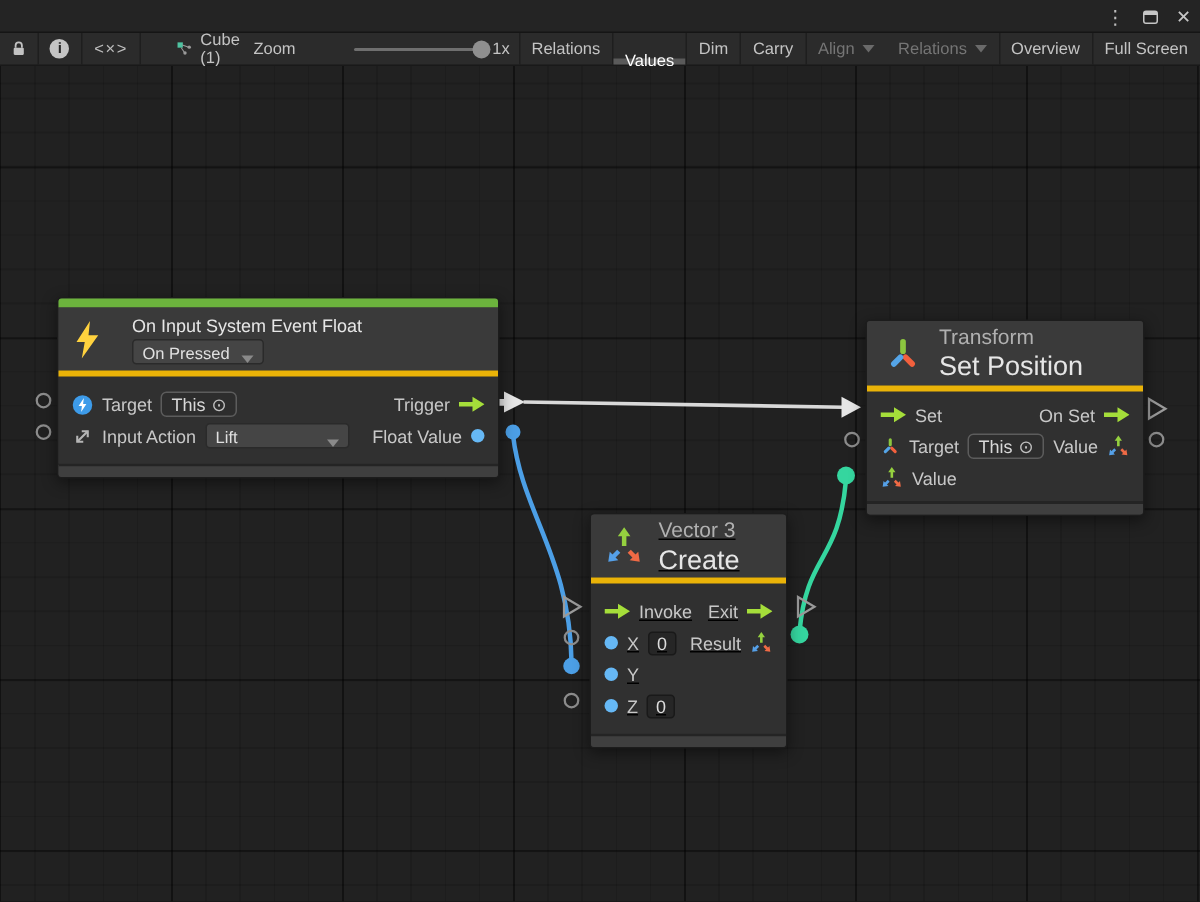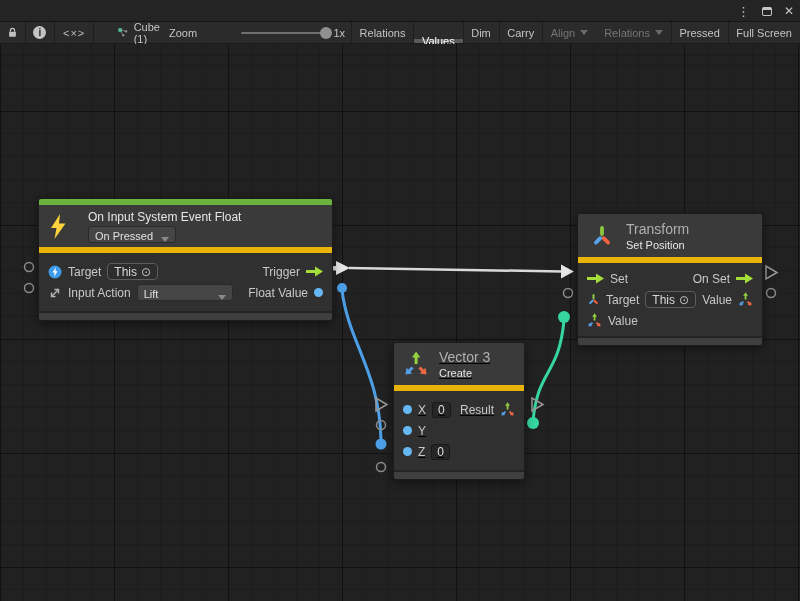--- a/index.html
+++ b/index.html
@@ -51,23 +51,23 @@
 
   .wires { position:absolute; left:0; top:0; width:800px; height:601px; z-index:1; }
 
   
   .node { position:absolute; z-index:2; border:1px solid #1C1C1C; border-radius:3px;
           background:#303030; box-shadow:0 3px 10px rgba(0,0,0,0.45); }
   .node-topbar { height:6px; background:#6CB33D; border-radius:2px 2px 0 0; }
   .node-header { background:#3A3A3A; display:flex; align-items:center; padding:0 10px; gap:13px; }
   .hdr-text { display:flex; flex-direction:column; justify-content:center; }
   .node-cat { font-size:14px; color:#B0B0B0; margin-bottom:2px; }
-  .node-title { font-size:11px; color:#E6E6E6; white-space:nowrap; }
+  .node-title { font-size:18px; color:#E6E6E6; white-space:nowrap; }
   .node-title.sm { font-size:12px; }
-  .node-body { background:#303030; border-top:6px solid #eab308; padding:8px 0; }
+  .node-body { background:#303030; border-top:4px solid #eab308; padding:8px 0; }
   .nrow { height:21px; display:flex; align-items:center; padding:0 9px; gap:6px; }
   .rgt { margin-left:auto; display:flex; align-items:center; gap:6px; }
   .plabel { font-size:12px; color:#C8C8C8; white-space:nowrap; }
   .node-footer { height:9px; background:#3F3F3F; border-top:2px solid #242424; border-radius:0 0 2px 2px; }
 
   .pill { display:inline-flex; align-items:center; gap:4px; height:17px; padding:0 6px;
           background:#2D2D2D; border:1px solid #5C5C5C; border-radius:4px;
           font-size:12px; color:#D8D8D8; }
   .picker { font-size:12px; color:#C0C0C0; line-height:1; }
   .dd { display:inline-flex; align-items:flex-end; height:17px; padding:0 6px;
@@ -154,21 +154,21 @@
     <div class="tb-btn disabled">
       <span>Align</span>
         <span class="caret dim"></span>
     </div>
     <div class="tb-btn disabled">
       <span>Relations</span>
         <span class="caret dim"></span>
     </div>
     <div class="tb-sep"></div>
     <div class="tb-btn">
-        <span>Pressed</span>
+        <span>Overview</span>
       </div>
     <div class="tb-sep"></div>
     <div class="tb-btn">
         <span>Full Screen</span>
       </div>
   </div>
 
   <div class="graph"></div>
 
   <svg class="wires">
@@ -271,20 +271,34 @@
         <line x1="16.5" y1="16.5" x2="20.5" y2="20.5" stroke="#F06A45" stroke-width="3"></line>
         <polygon points="23.5,23.5 22.5,16.8 16.8,22.5" fill="#F06A45"></polygon>
       </svg>
       <div class="hdr-text">
         <span class="node-cat">Vector 3</span>
         <span class="node-title">Create</span>
       </div>
     </div>
     <div class="node-body">
       <div class="nrow">
+        <svg width="17" height="11" viewBox="0 0 17 11">
+          <rect x="0" y="4" width="10" height="3" fill="#A5DE3A"></rect>
+          <polygon points="9,0.5 17,5.5 9,10.5" fill="#A5DE3A"></polygon>
+        </svg>
+        <span class="plabel">Invoke</span>
+        <span class="rgt">
+          <span class="plabel">Exit</span>
+          <svg width="17" height="11" viewBox="0 0 17 11">
+            <rect x="0" y="4" width="10" height="3" fill="#A5DE3A"></rect>
+            <polygon points="9,0.5 17,5.5 9,10.5" fill="#A5DE3A"></polygon>
+          </svg>
+        </span>
+      </div>
+      <div class="nrow">
         <span class="dot"></span>
         <span class="plabel">X</span>
         <span class="valbox">
             <span>0</span>
           </span>
         <span class="rgt">
           <span class="plabel">Result</span>
           <svg width="15" height="15" viewBox="0 0 26 26">
             <rect x="11.6" y="5" width="3" height="8" fill="#95D13F"></rect>
             <polygon points="13.1,0.5 8.9,6.5 17.3,6.5" fill="#95D13F"></polygon>

